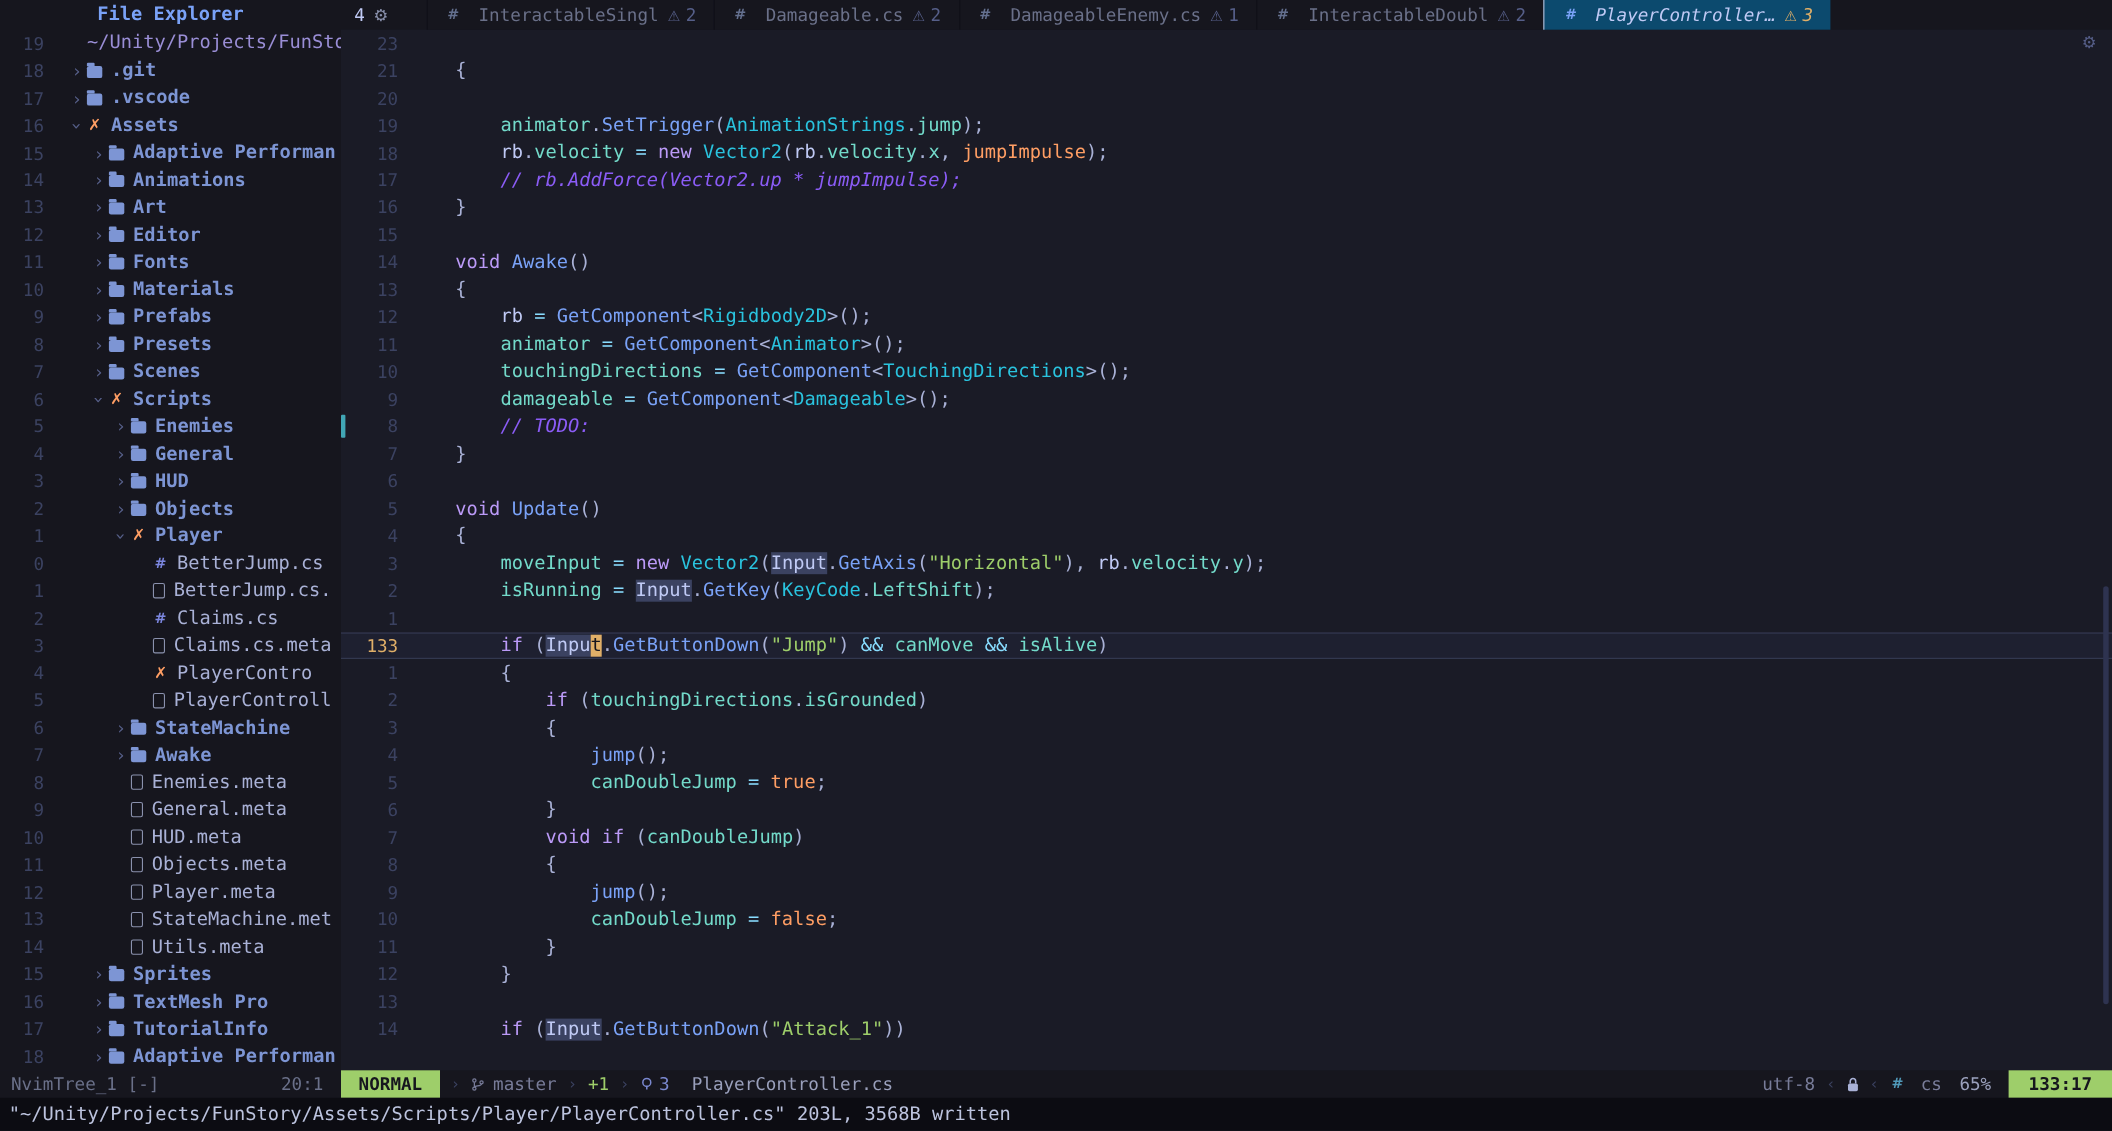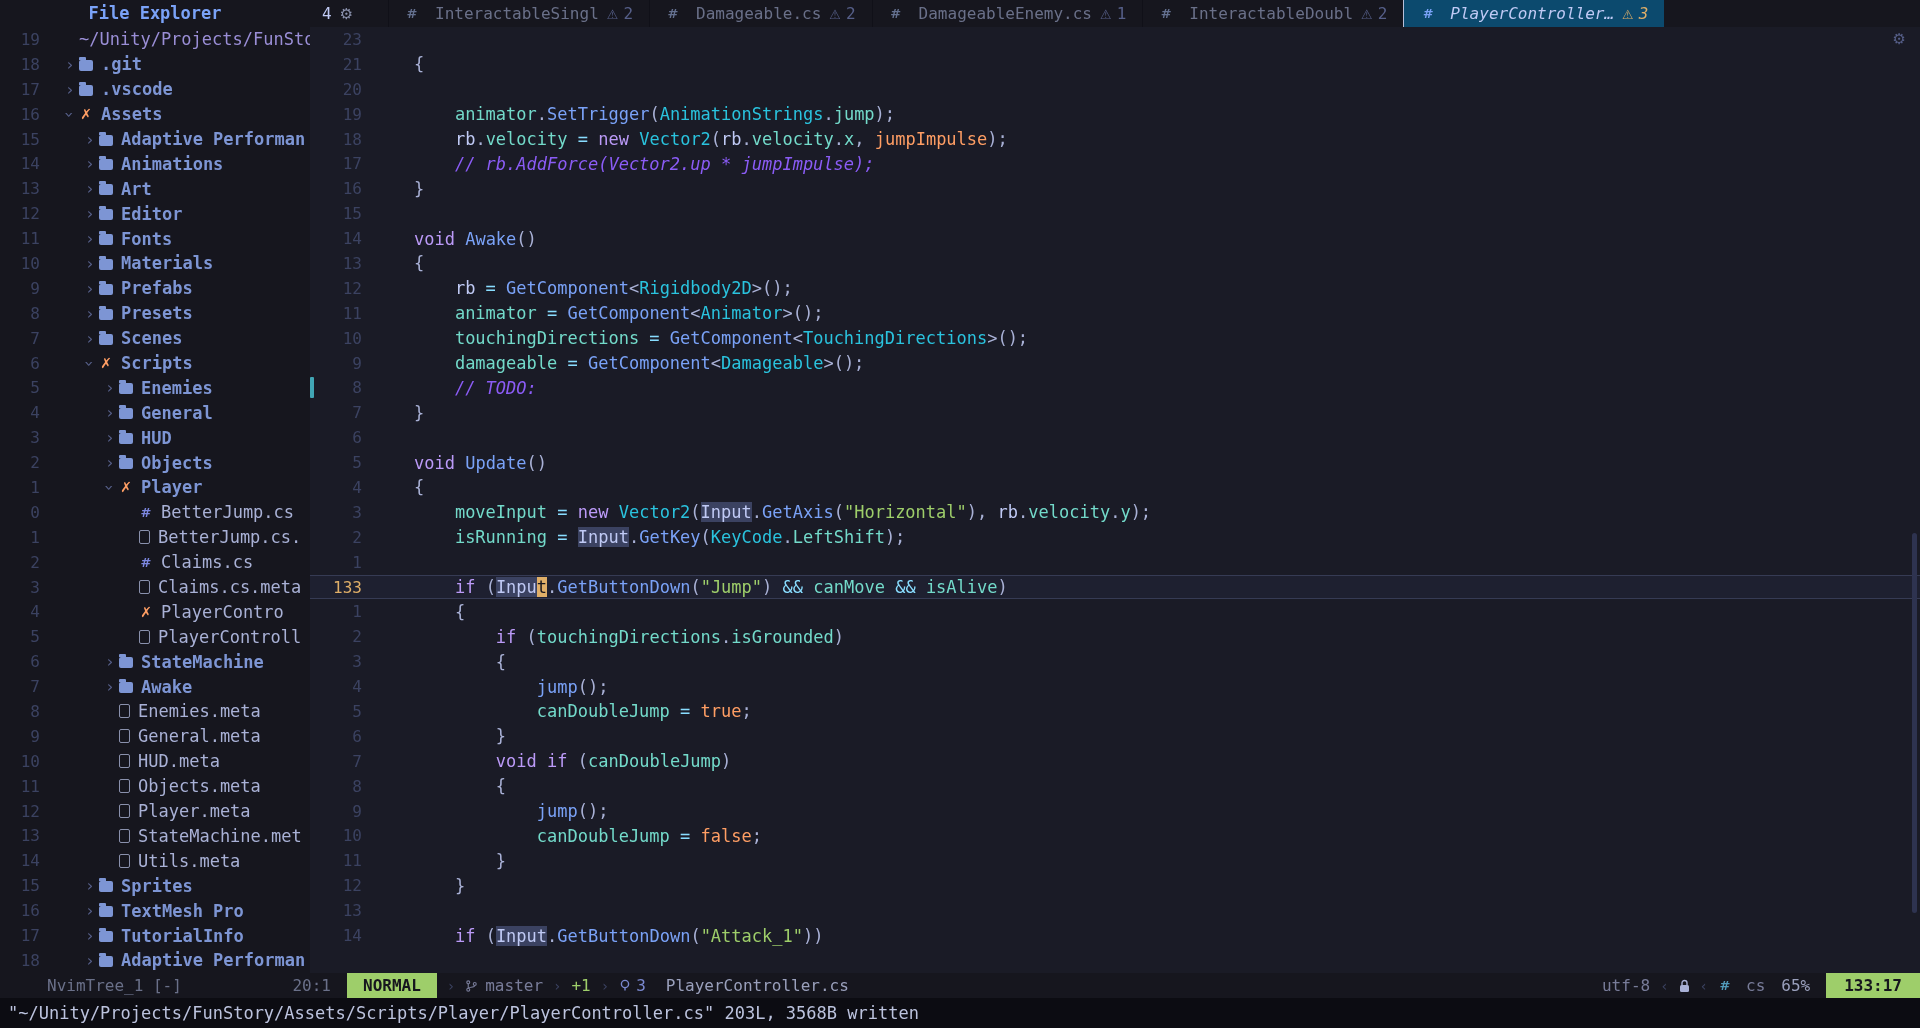--- a/index.html
+++ b/index.html
@@ -61,21 +61,21 @@
   .tok-cm { color:#8b5cf6; font-style:italic; }
   .tok-pn { color:#a9b1d6; }
   .tok-op { color:#89ddff; }
   .tok-bo { color:#ff9e64; }
   .tok-hl { background:#3b4261; color:#c0caf5; }
   .tok-cu { background:#e0af68; color:#16161e; }
   .scrollthumb { position:absolute; right:3px; top:533px; width:5px; height:380px; background:#2e3350; border-radius:3px; }
 
   
   .statusline { position:absolute; left:0; top:973px; width:1920px; height:25px; background:#16161e;
-                display:flex; align-items:center; font-size:16px; color:#787c99;padding-left:37px; }
+                display:flex; align-items:center; font-size:16px; color:#787c99; }
   .sl-tree { width:310px; height:100%; flex:none; display:flex; align-items:center; justify-content:space-between;
              padding:0 16px 0 10px; color:#6a7089; }
   .sl-mode { background:#9ece6a; color:#16161e; font-weight:bold; padding:0 16px; height:100%;
              display:flex; align-items:center; flex:none; }
   .sl-seg { display:flex; align-items:center; gap:7px; }
   .sl-sep { color:#3b4261; margin:0 10px; font-size:14px; }
   .sl-added { color:#9ece6a; }
   .sl-diag { display:flex; align-items:center; gap:5px; color:#7a88cf; }
   .sl-file { color:#9aa0bc; }
   .sl-right { margin-left:auto; display:flex; align-items:center; height:100%; }

